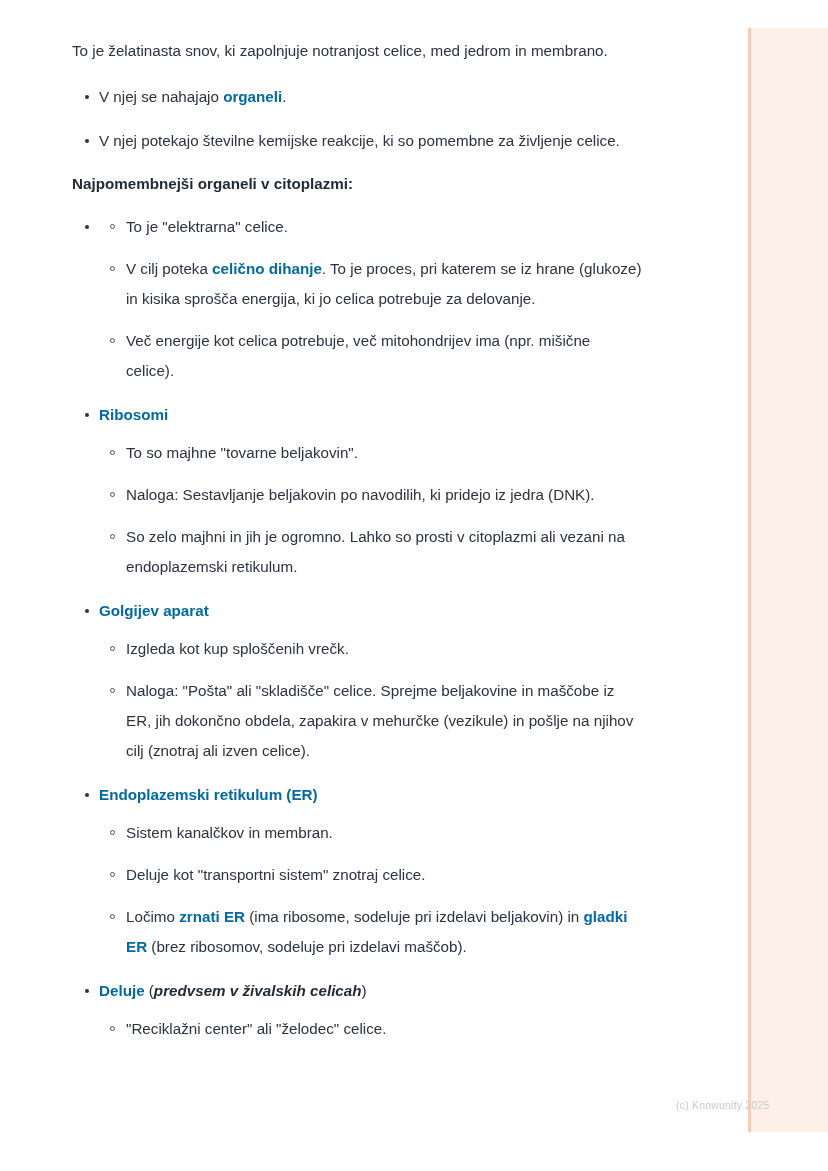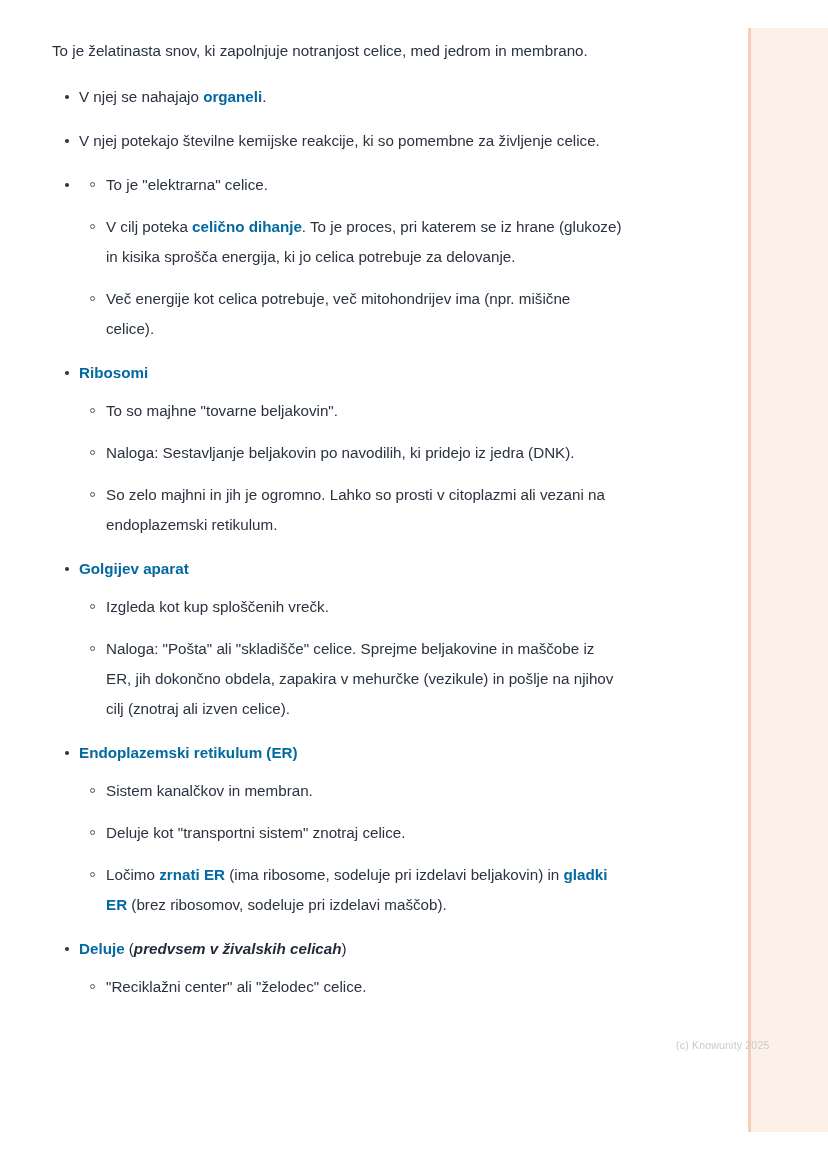--- a/index.html
+++ b/index.html
@@ -26,21 +26,21 @@
     width: 80px;
     height: 1104px;
     background: #fdf0e9;
     border-left: 3px solid #f6cdb8;
     box-sizing: border-box;
   }
 
   
   .page {
     position: absolute;
-    left: 52px;
+    left: 72px;
     top: 36px;
     width: 570px;
   }
 
   .intro {
     font-size: 15.2px;
     line-height: 30px;
     text-align: justify;
     text-justify: inter-word;
     margin: 0 0 16px 0;
@@ -116,21 +116,21 @@
     background: transparent;
   }
 
   b, strong { font-weight: bold; color: #0369a1; }
   i, em { font-style: italic; }
 
   
   .watermark {
     position: absolute;
     left: 676px;
-    top: 1038px;
+    top: 1098px;
     font-size: 10.5px;
     line-height: 14px;
     color: #c9c9cc;
     letter-spacing: 0.2px;
     white-space: nowrap;
     z-index: 5;
   }
 </style>
 </head>
 <body>
@@ -139,20 +139,21 @@
 
 <div class="page">
 
   <p class="intro">To je želatinasta snov, ki zapolnjuje notranjost celice, med jedrom in membrano.</p>
 
   <ul class="lvl1" id="intro-list">
       <li class="item"><span>V njej se nahajajo </span><b>organeli</b><span>.</span></li>
       <li class="item"><span>V njej potekajo številne kemijske reakcije, ki so pomembne za življenje celice.</span></li>
     </ul>
 
+  <div class="section-heading">Najpomembnejši organeli v citoplazmi:</div>
 
   <ul class="lvl1" id="organelle-list">
       <li class="item organelle">
         <ul class="lvl2">
           <li class="subitem"><span>To je "elektrarna" celice.</span></li>
           <li class="subitem"><span>V cilj poteka </span><b>celično dihanje</b><span>. To je proces, pri katerem se iz hrane (glukoze) in kisika sprošča energija, ki jo celica potrebuje za delovanje.</span></li>
           <li class="subitem"><span>Več energije kot celica potrebuje, več mitohondrijev ima (npr. mišične celice).</span></li>
         </ul>
       </li>
       <li class="item organelle">

